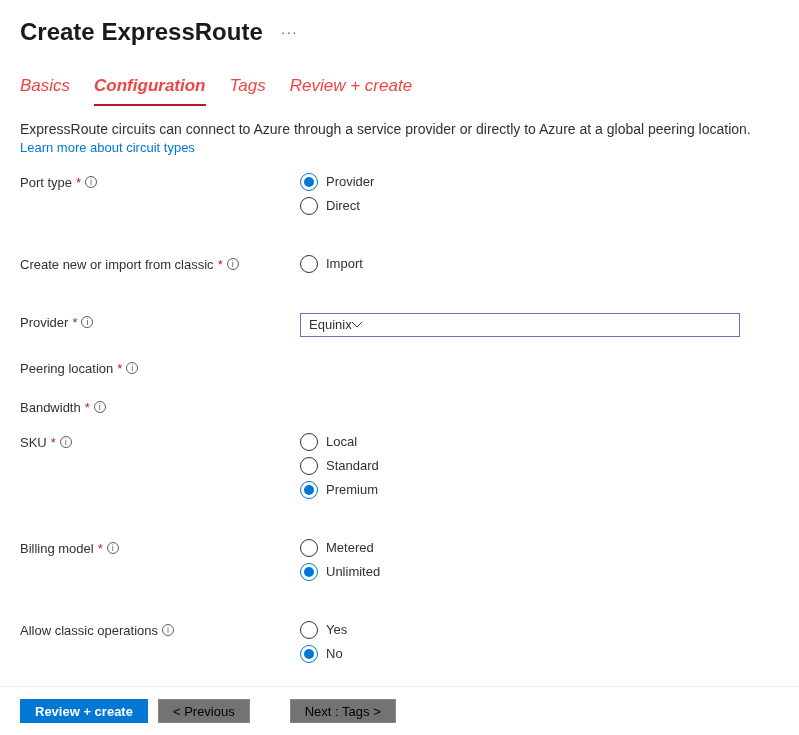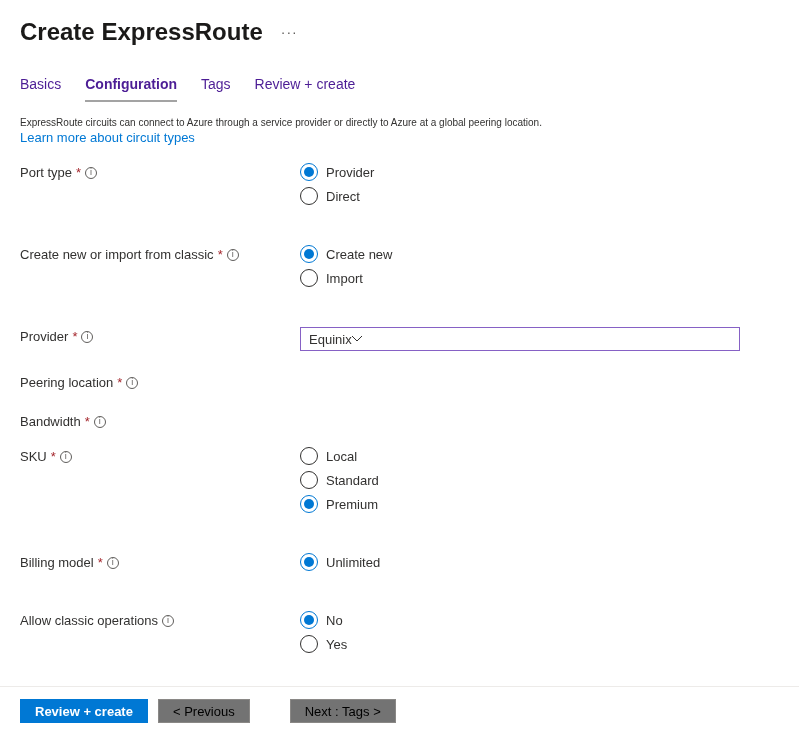--- a/index.html
+++ b/index.html
@@ -35,32 +35,33 @@
     }
     .tabs {
       display: flex;
       gap: 24px;
       padding: 30px 20px 0 20px;
       border-bottom: none;
     }
     .tab {
       padding-bottom: 8px;
       cursor: pointer;
-      font-size: 14px;
-      color: #4c1d95;
+      font-size: 17px;
+      color: #ef4444;
+      font-style: italic;
     }
     .tab.active {
       font-weight: 600;
-      border-bottom: 2px solid #a3a3a3;
+      border-bottom: 2px solid #b91c1c;
     }
     .content {
       padding: 14px 20px 0 20px;
     }
     .desc {
-      font-size: 10px;
+      font-size: 14px;
       color: #323130;
       line-height: 1.4;
     }
     .link {
       color: #0078d4;
       text-decoration: none;
       cursor: pointer;
       margin-top: 44px;
     }
     .form {
@@ -249,26 +250,20 @@
 
     <div class="row">
       <div class="label-col">
         <span>Create new or import from classic</span>
         <span class="req">*</span>
         <span class="info-icon">i</span>
       </div>
       <div class="control-col">
         <div class="radio-group">
           <div class="radio-item">
-            <span class="radio-circle selected">
-                <span class="radio-dot"></span>
-              </span>
-            <span class="radio-label">Create new</span>
-          </div>
-          <div class="radio-item">
             <span class="radio-circle"></span>
             <span class="radio-label">Import</span>
           </div>
         </div>
       </div>
     </div>
 
     <div class="spacer-lg"></div>
 
     <div class="row tight">
@@ -341,47 +336,51 @@
 
     <div class="row">
       <div class="label-col">
         <span>Billing model</span>
         <span class="req">*</span>
         <span class="info-icon">i</span>
       </div>
       <div class="control-col">
         <div class="radio-group">
           <div class="radio-item">
+            <span class="radio-circle"></span>
+            <span class="radio-label">Metered</span>
+          </div>
+          <div class="radio-item">
             <span class="radio-circle selected">
                 <span class="radio-dot"></span>
               </span>
             <span class="radio-label">Unlimited</span>
           </div>
         </div>
       </div>
     </div>
 
     <div class="spacer-lg"></div>
 
     <div class="row">
       <div class="label-col">
         <span>Allow classic operations</span>
         <span class="info-icon">i</span>
       </div>
       <div class="control-col">
         <div class="radio-group">
           <div class="radio-item">
+            <span class="radio-circle"></span>
+            <span class="radio-label">Yes</span>
+          </div>
+          <div class="radio-item">
             <span class="radio-circle selected">
                 <span class="radio-dot"></span>
               </span>
             <span class="radio-label">No</span>
-          </div>
-          <div class="radio-item">
-            <span class="radio-circle"></span>
-            <span class="radio-label">Yes</span>
           </div>
         </div>
       </div>
     </div>
 
   </div>
 </div>
 
 <div class="footer">
   <button class="btn primary">Review + create</button>

